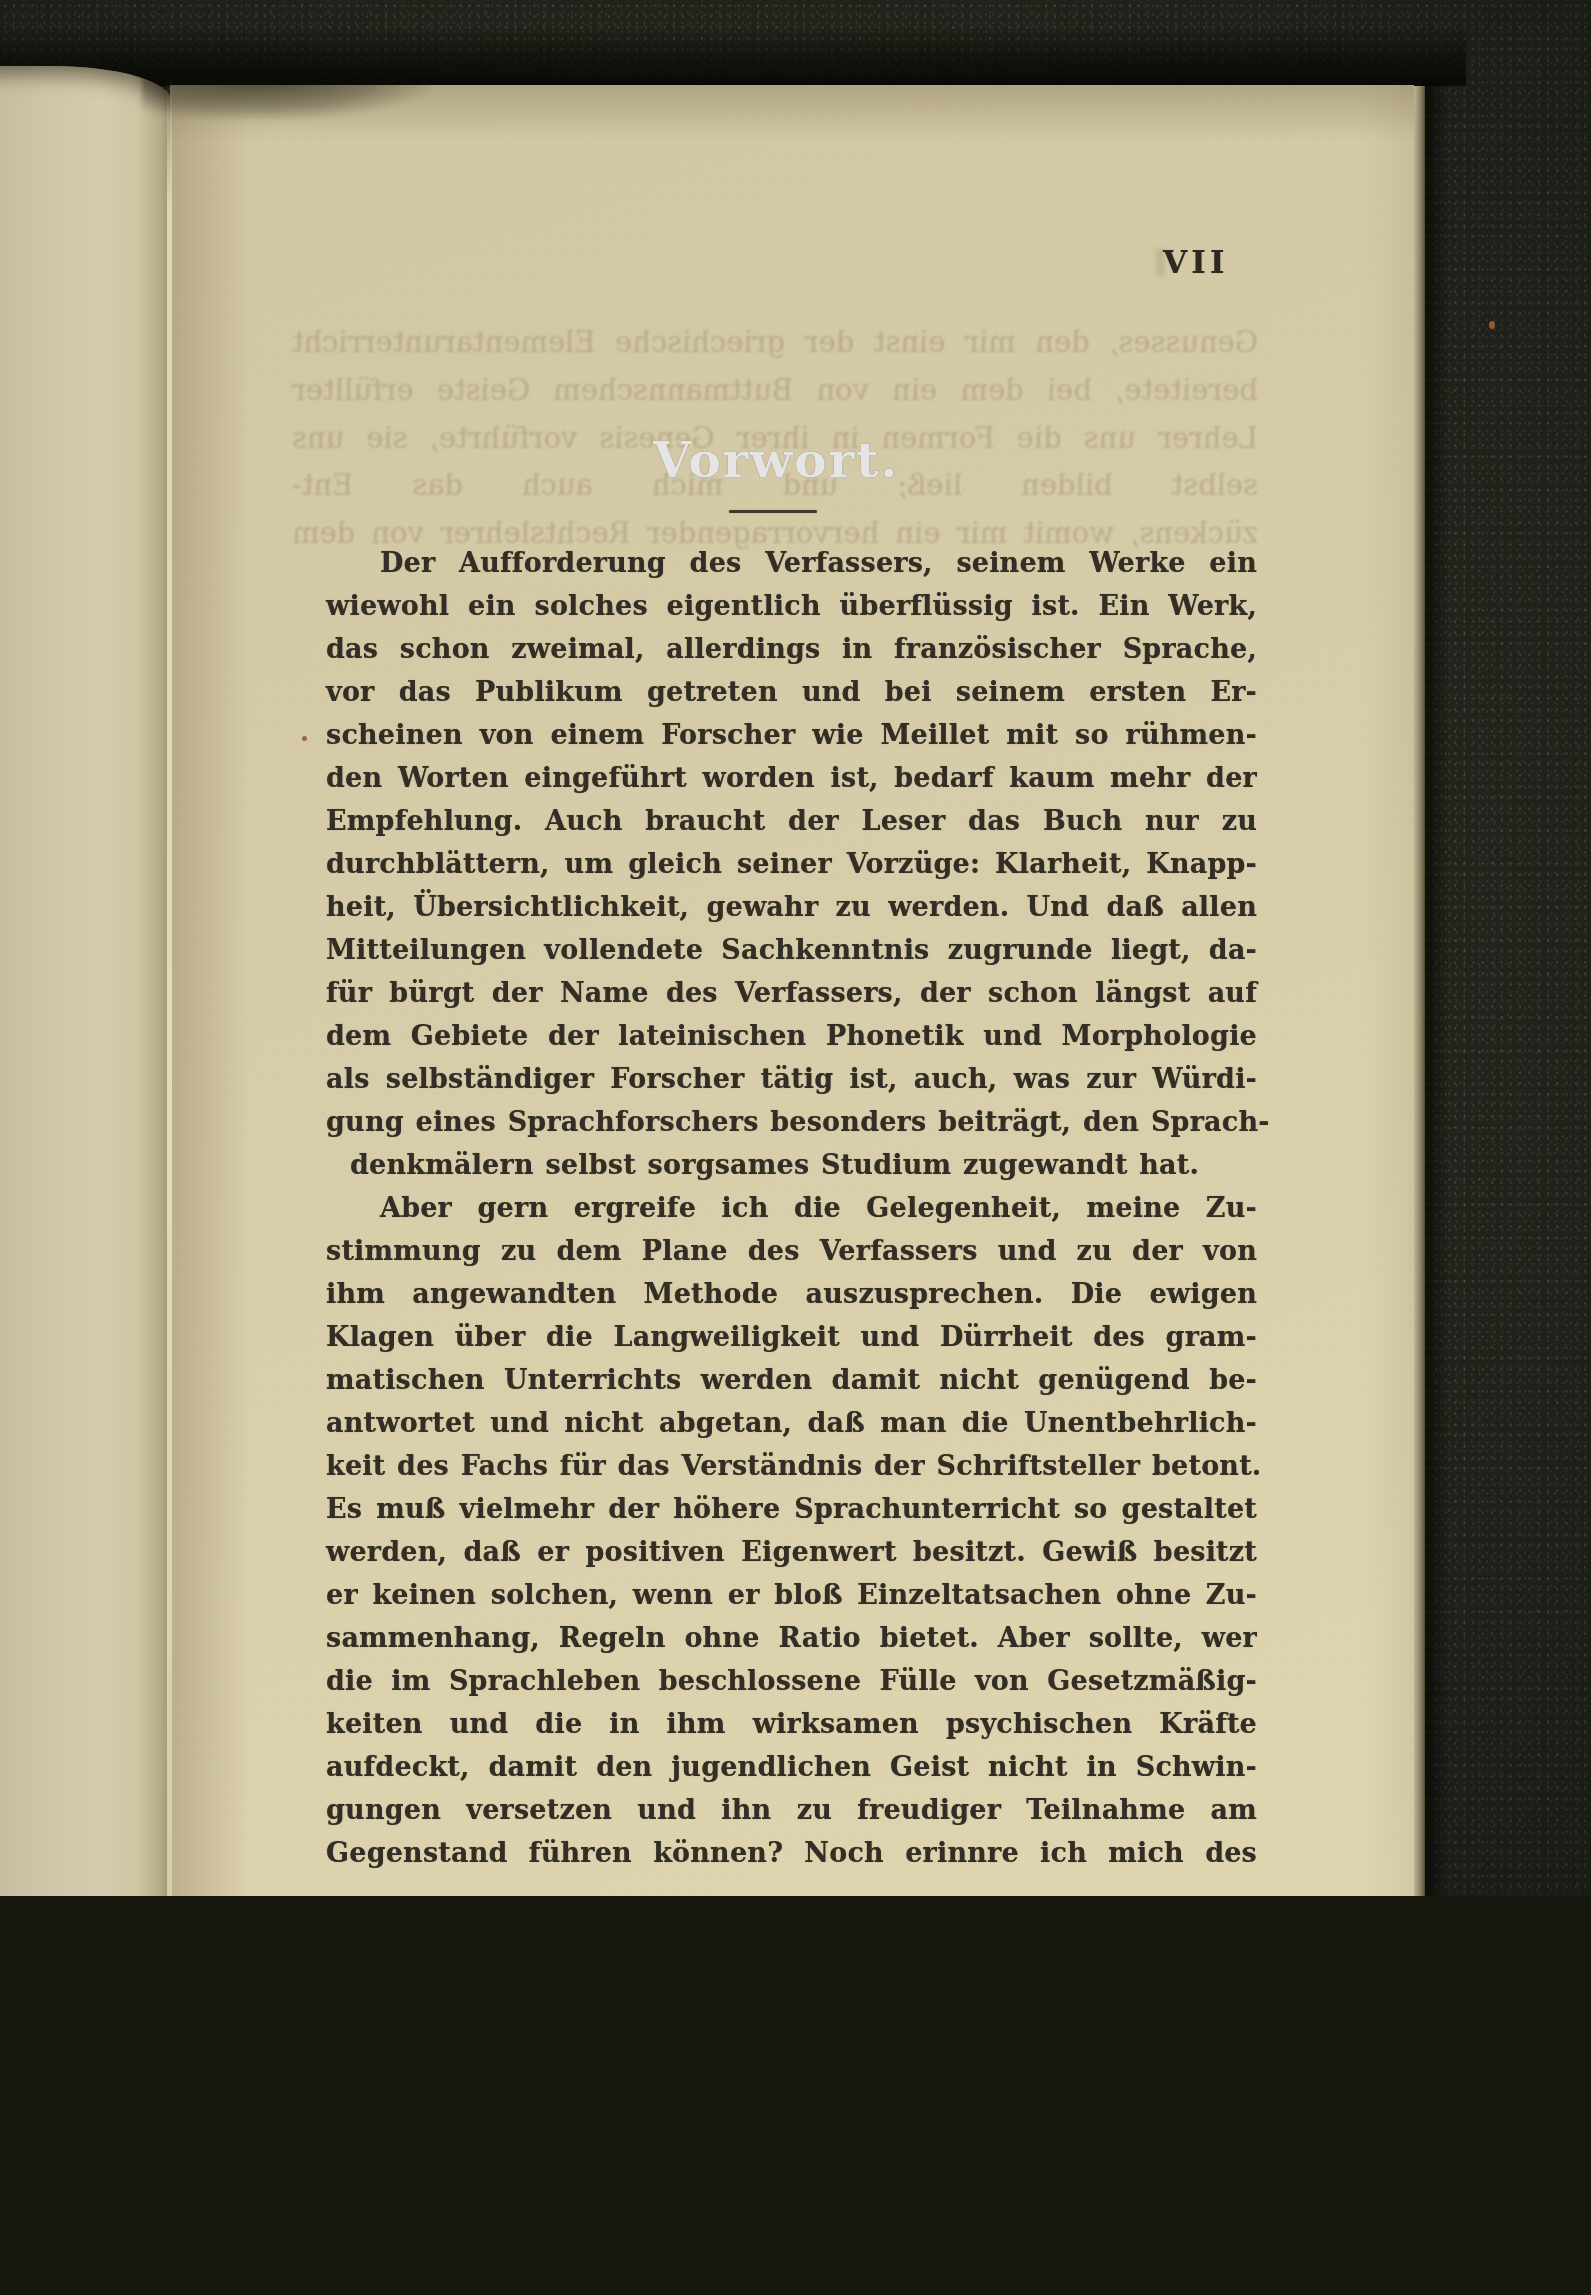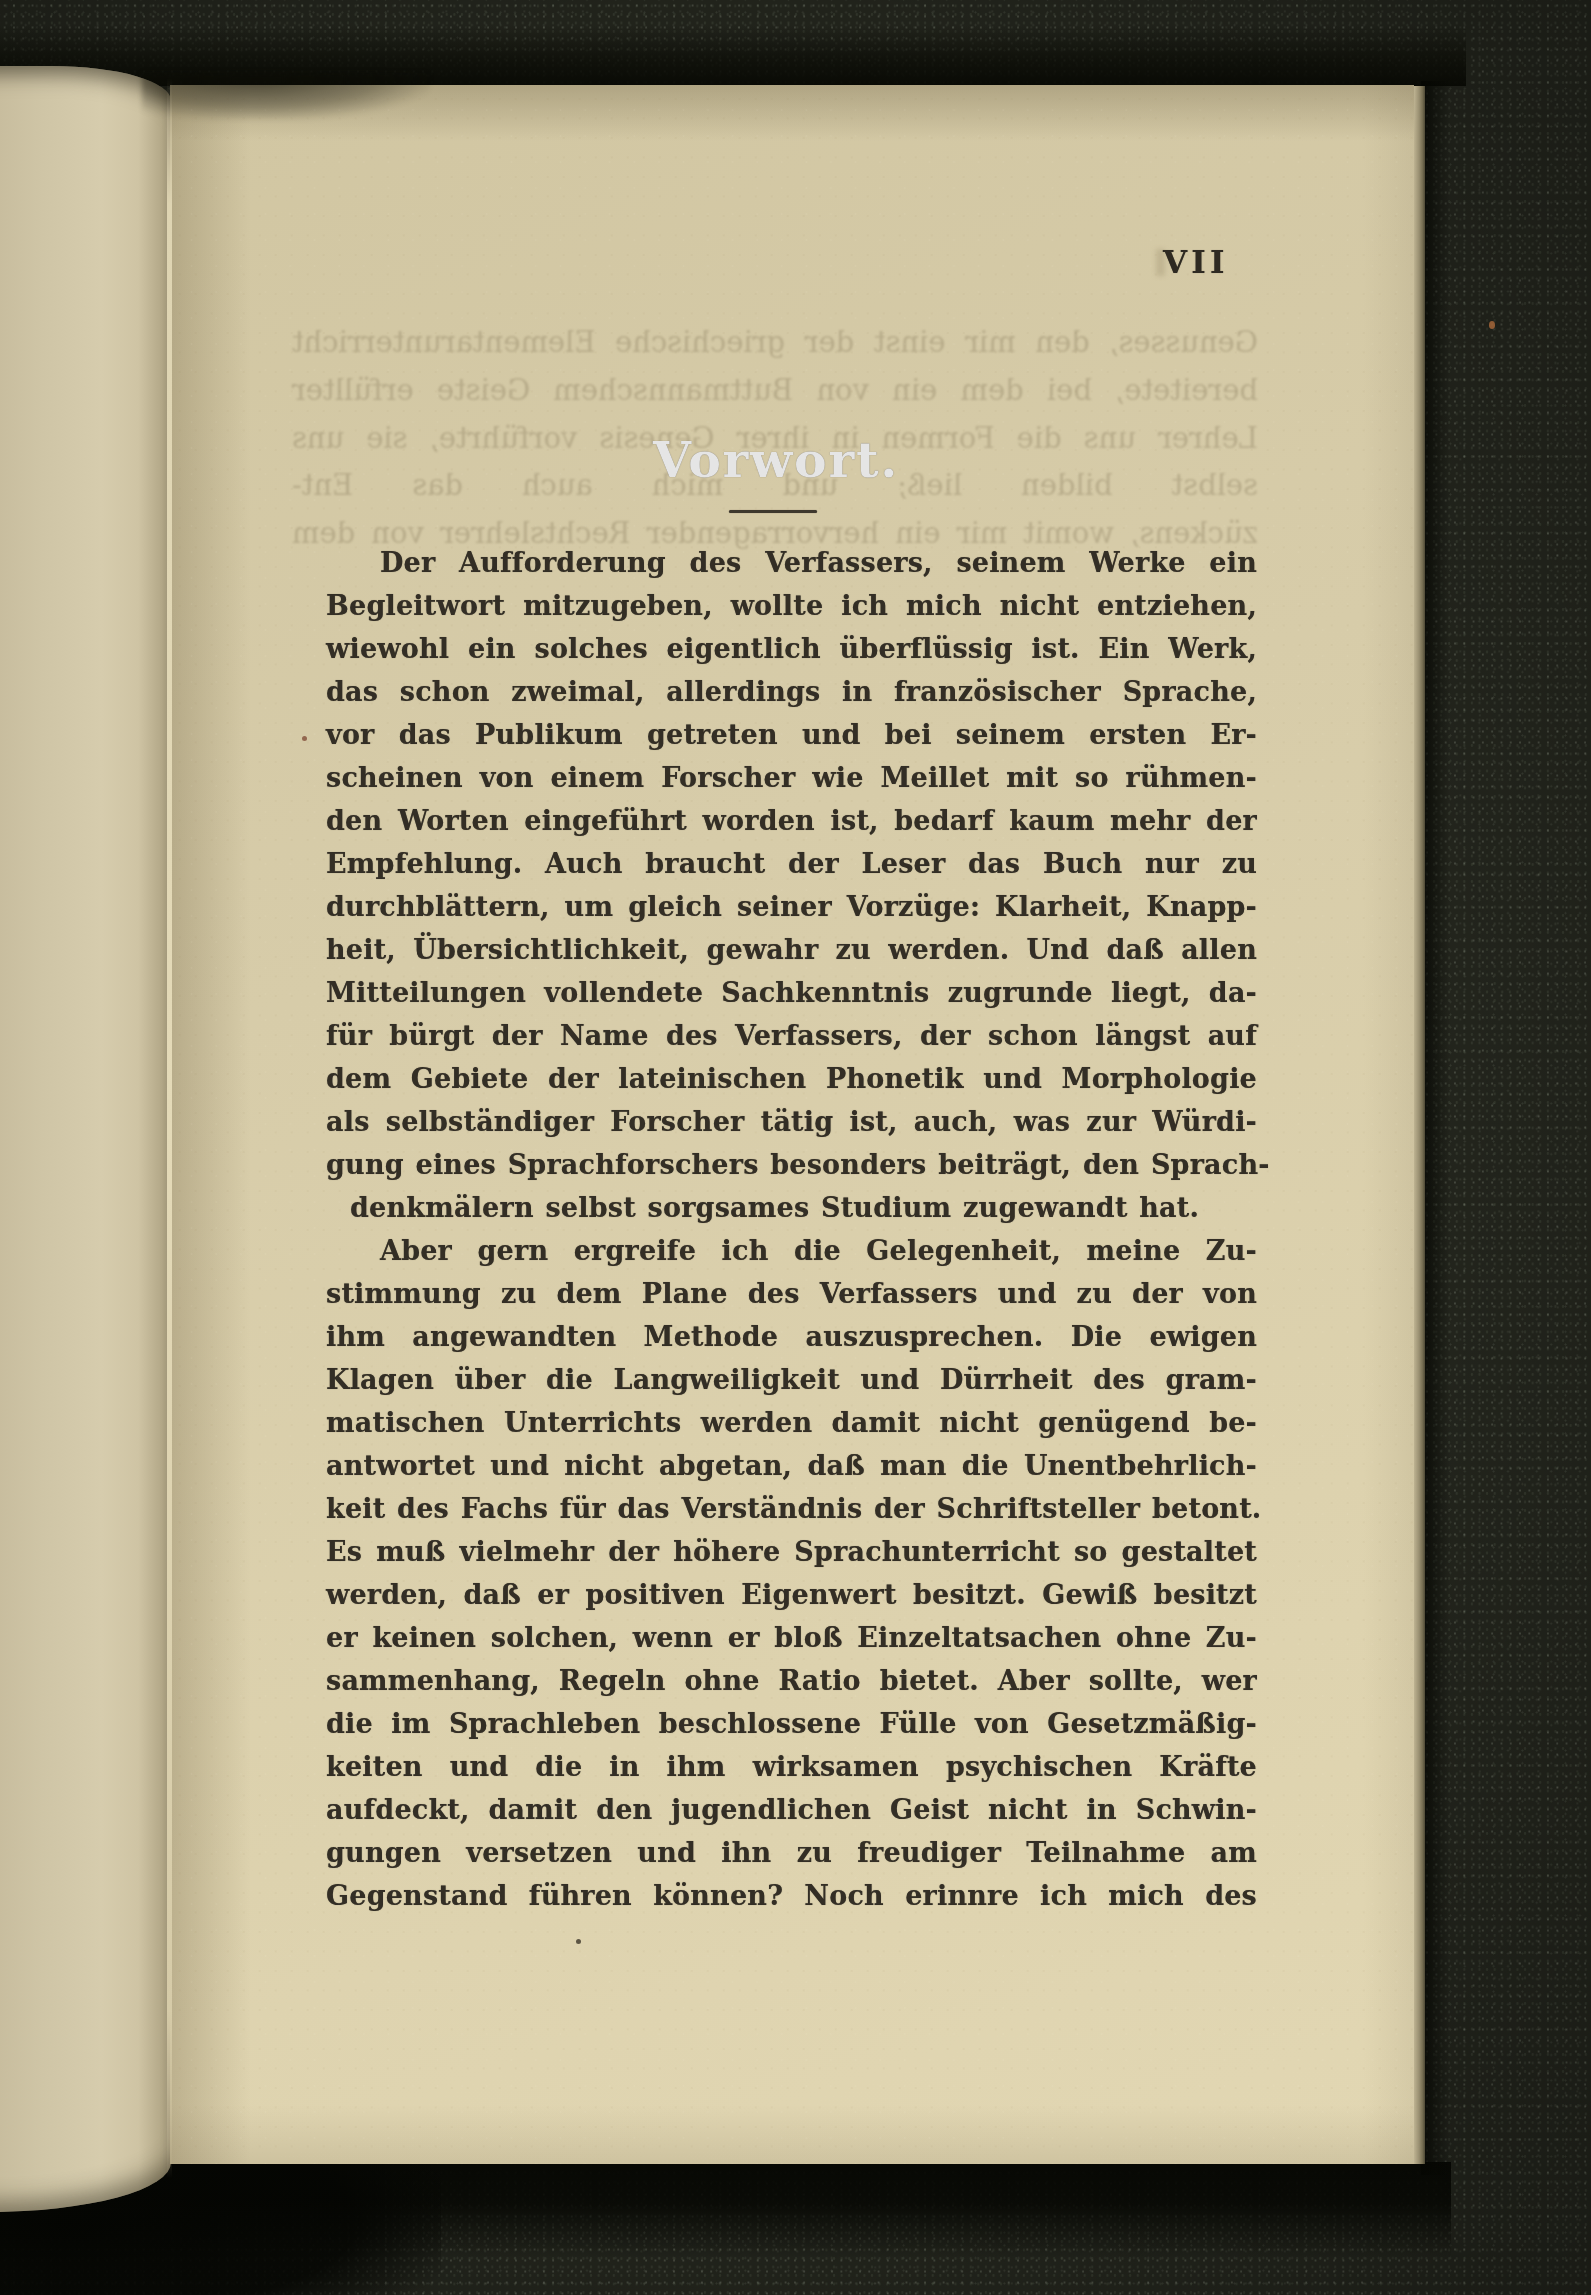--- a/index.html
+++ b/index.html
@@ -1,16 +1,16 @@
 <!DOCTYPE html>
 <html style="font-size:13.6px"><head>
 <meta charset="utf-8">
 <style>
   html,body{margin:0;padding:0;background:#16180f;}
-  .scene{position:relative;width:1592px;height:2295px;overflow:hidden;
+  .scene{position:relative;width:1592px;height:1896px;overflow:hidden;
          background:#23251d;font-family:"DejaVu Serif", serif;}
   
   .speckle{position:absolute;inset:0;z-index:0;
     background-image:
       radial-gradient(circle, rgba(205,215,195,0.20) 0.8px, transparent 1.4px),
       radial-gradient(circle, rgba(150,162,140,0.16) 0.8px, transparent 1.3px),
       radial-gradient(circle, rgba(90,100,82,0.28) 1px, transparent 1.5px),
       radial-gradient(circle, rgba(170,180,160,0.10) 0.8px, transparent 1.2px);
     background-size:9.3px 11px, 14.4px 12.7px, 7.6px 8.5px, 19.5px 16px;
     background-position:0 0, 4.2px 6px, 2.5px 1.7px, 7.6px 3.4px;}
@@ -110,21 +110,20 @@
   <div class="bleed-line bl-1">bereitete, bei dem ein von Buttmannschem Geiste erfüllter</div>
   <div class="bleed-line bl-2">Lehrer uns die Formen in ihrer Genesis vorführte, sie uns</div>
   <div class="bleed-line bl-3">selbst bilden ließ; und mich auch das Ent-</div>
   <div class="bleed-line bl-4">zückens, womit mir ein hervorragender Rechtslehrer von dem</div>
 
   <div class="heading">Vorwort.</div>
   <div class="heading-rule"></div>
 
   <div class="body-text">
     <div class="line indent">Der Aufforderung des Verfassers, seinem Werke ein</div>
-    <div class="line">Begleitwort mitzugeben, wollte ich mich nicht entziehen,</div>
     <div class="line">wiewohl ein solches eigentlich überflüssig ist. Ein Werk,</div>
     <div class="line">das schon zweimal, allerdings in französischer Sprache,</div>
     <div class="line">vor das Publikum getreten und bei seinem ersten Er-</div>
     <div class="line">scheinen von einem Forscher wie Meillet mit so rühmen-</div>
     <div class="line">den Worten eingeführt worden ist, bedarf kaum mehr der</div>
     <div class="line">Empfehlung.  Auch braucht der Leser das Buch nur zu</div>
     <div class="line">durchblättern, um gleich seiner Vorzüge: Klarheit, Knapp-</div>
     <div class="line">heit, Übersichtlichkeit, gewahr zu werden. Und daß allen</div>
     <div class="line">Mitteilungen vollendete Sachkenntnis zugrunde liegt, da-</div>
     <div class="line">für bürgt der Name des Verfassers, der schon längst auf</div>

